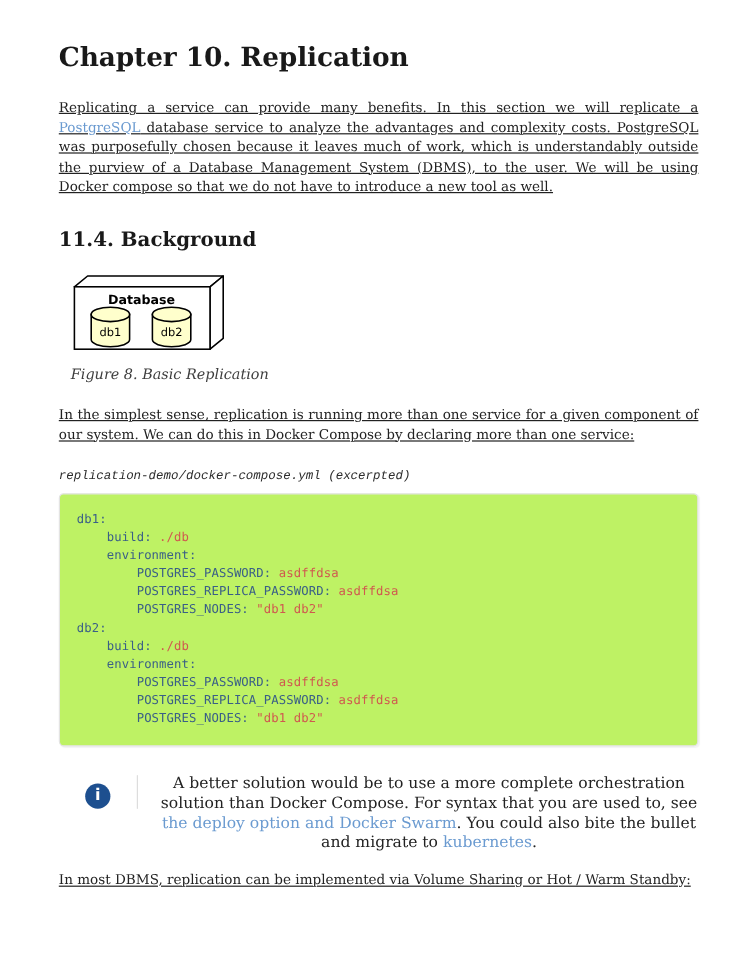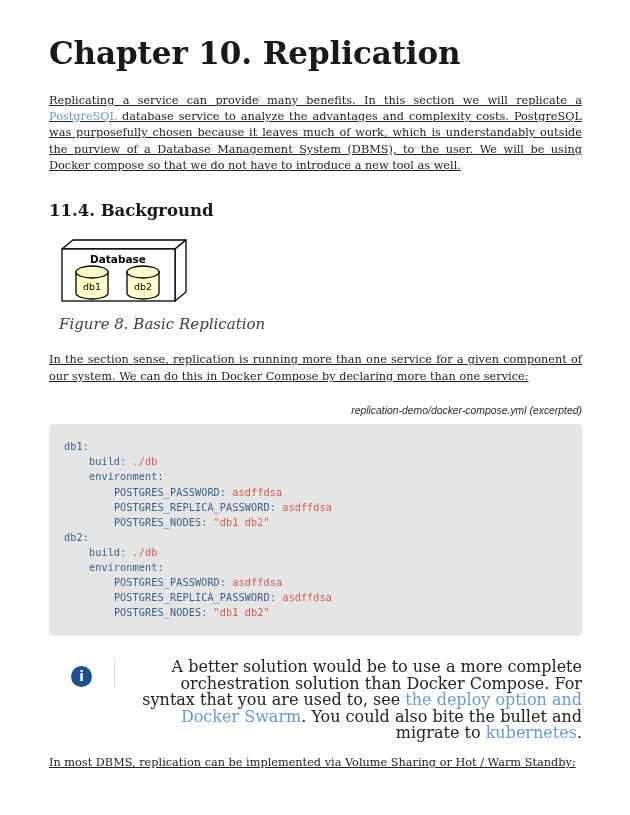--- a/index.html
+++ b/index.html
@@ -24,21 +24,21 @@
   .content {
     position: absolute;
     left: 49px;
     top: 36px;
     width: 533px;
   }
 
   
   .chapter-title {
     font-family: "DejaVu Serif", "Liberation Serif", serif;
-    font-size: 31px;
+    font-size: 22px;
     font-weight: bold;
     letter-spacing: -0.1px;
     color: #191919;
     margin: 0 0 21px 0;
     line-height: 1.15;
   }
   .section-title {
     font-family: "DejaVu Serif", "Liberation Serif", serif;
     font-size: 16.5px;
     font-weight: bold;
@@ -70,36 +70,35 @@
   .diagram {
     position: relative;
     width: 130px;
     height: 68px;
     text-align: center;
   }
   .diagram svg { display: block; }
   .fig-caption {
     font-family: "DejaVu Serif", "Liberation Serif", serif;
     font-style: italic;
-    font-size: 15px;
+    font-size: 12px;
     color: #3d3d3d;
     margin: 9px 0 0 0;
   }
 
   
   .listing-title {
-    font-family: Liberation Sans, sans-serif;
+    font-family: Liberation Mono, monospace;
     font-style: italic;
     font-size: 10.4px;
     color: #2b2b2b;
     margin: 20px 0 8px 0;
-    text-align: right;
   }
   .codeblock {
-    background: #e5e5e5;
+    background: #bef264;
     border: 1px solid #e3e3e3;
     border-radius: 4px;
     box-shadow: 1px 1px 1px rgba(0,0,0,0.05);
     padding: 14px 14px 14px 14px;
     margin: 0;
     overflow: hidden;
   }
   pre.code {
     margin: 0;
     font-family: "DejaVu Sans Mono", "Liberation Mono", monospace;
@@ -140,25 +139,25 @@
     font-family: "DejaVu Sans", "Liberation Sans", sans-serif;
     font-size: 13.5px;
     font-weight: bold;
     line-height: 1;
   }
   .adm-text-cell {
     padding-left: 18px;
     flex: 1;
   }
   .adm-text-cell p {
-    font-size: 16px;
+    font-size: 13px;
     line-height: 16.4px;
     margin: 0;
     color: #222222;
-    text-align: right;
+    text-align: center;
   }
 
   p.trailing {
     margin-top: 14px;
   }
 
   
   .footer {
     position: absolute;
     left: 49px;
@@ -211,21 +210,21 @@
           <g>
             <path d="M68,34 L68,55 A16,6 0 0 0 100,55 L100,34 Z" fill="#ffffcc" stroke="#000000" stroke-width="1.3"></path>
             <ellipse cx="84" cy="34" rx="16" ry="6" fill="#ffffcc" stroke="#000000" stroke-width="1.3"></ellipse>
             <text x="84" y="52" font-family="DejaVu Sans, Liberation Sans, sans-serif" font-size="9.5" text-anchor="middle" fill="#000000">db2</text>
           </g>
         </svg>
       </div>
       <p class="fig-caption">Figure 8. Basic Replication</p>
     </div>
 
-    <p class="body" style="margin-top:19px;">In the section sense, replication is running more than one service for a given component of our system. We can do this in Docker Compose by declaring more than one service:</p>
+    <p class="body" style="margin-top:19px;">In the simplest sense, replication is running more than one service for a given component of our system. We can do this in Docker Compose by declaring more than one service:</p>
 
     <p class="listing-title">replication-demo/docker-compose.yml (excerpted)</p>
 
     <div class="codeblock">
       <pre class="code" id="code-content"><span class="c-key">db1:</span>
     <span class="c-key">build:</span><span class="c-val"> ./db</span>
     <span class="c-key">environment:</span>
         <span class="c-key">POSTGRES_PASSWORD:</span><span class="c-val"> asdffdsa</span>
         <span class="c-key">POSTGRES_REPLICA_PASSWORD:</span><span class="c-val"> asdffdsa</span>
         <span class="c-key">POSTGRES_NODES:</span><span class="c-val"> "db1 db2"</span>

